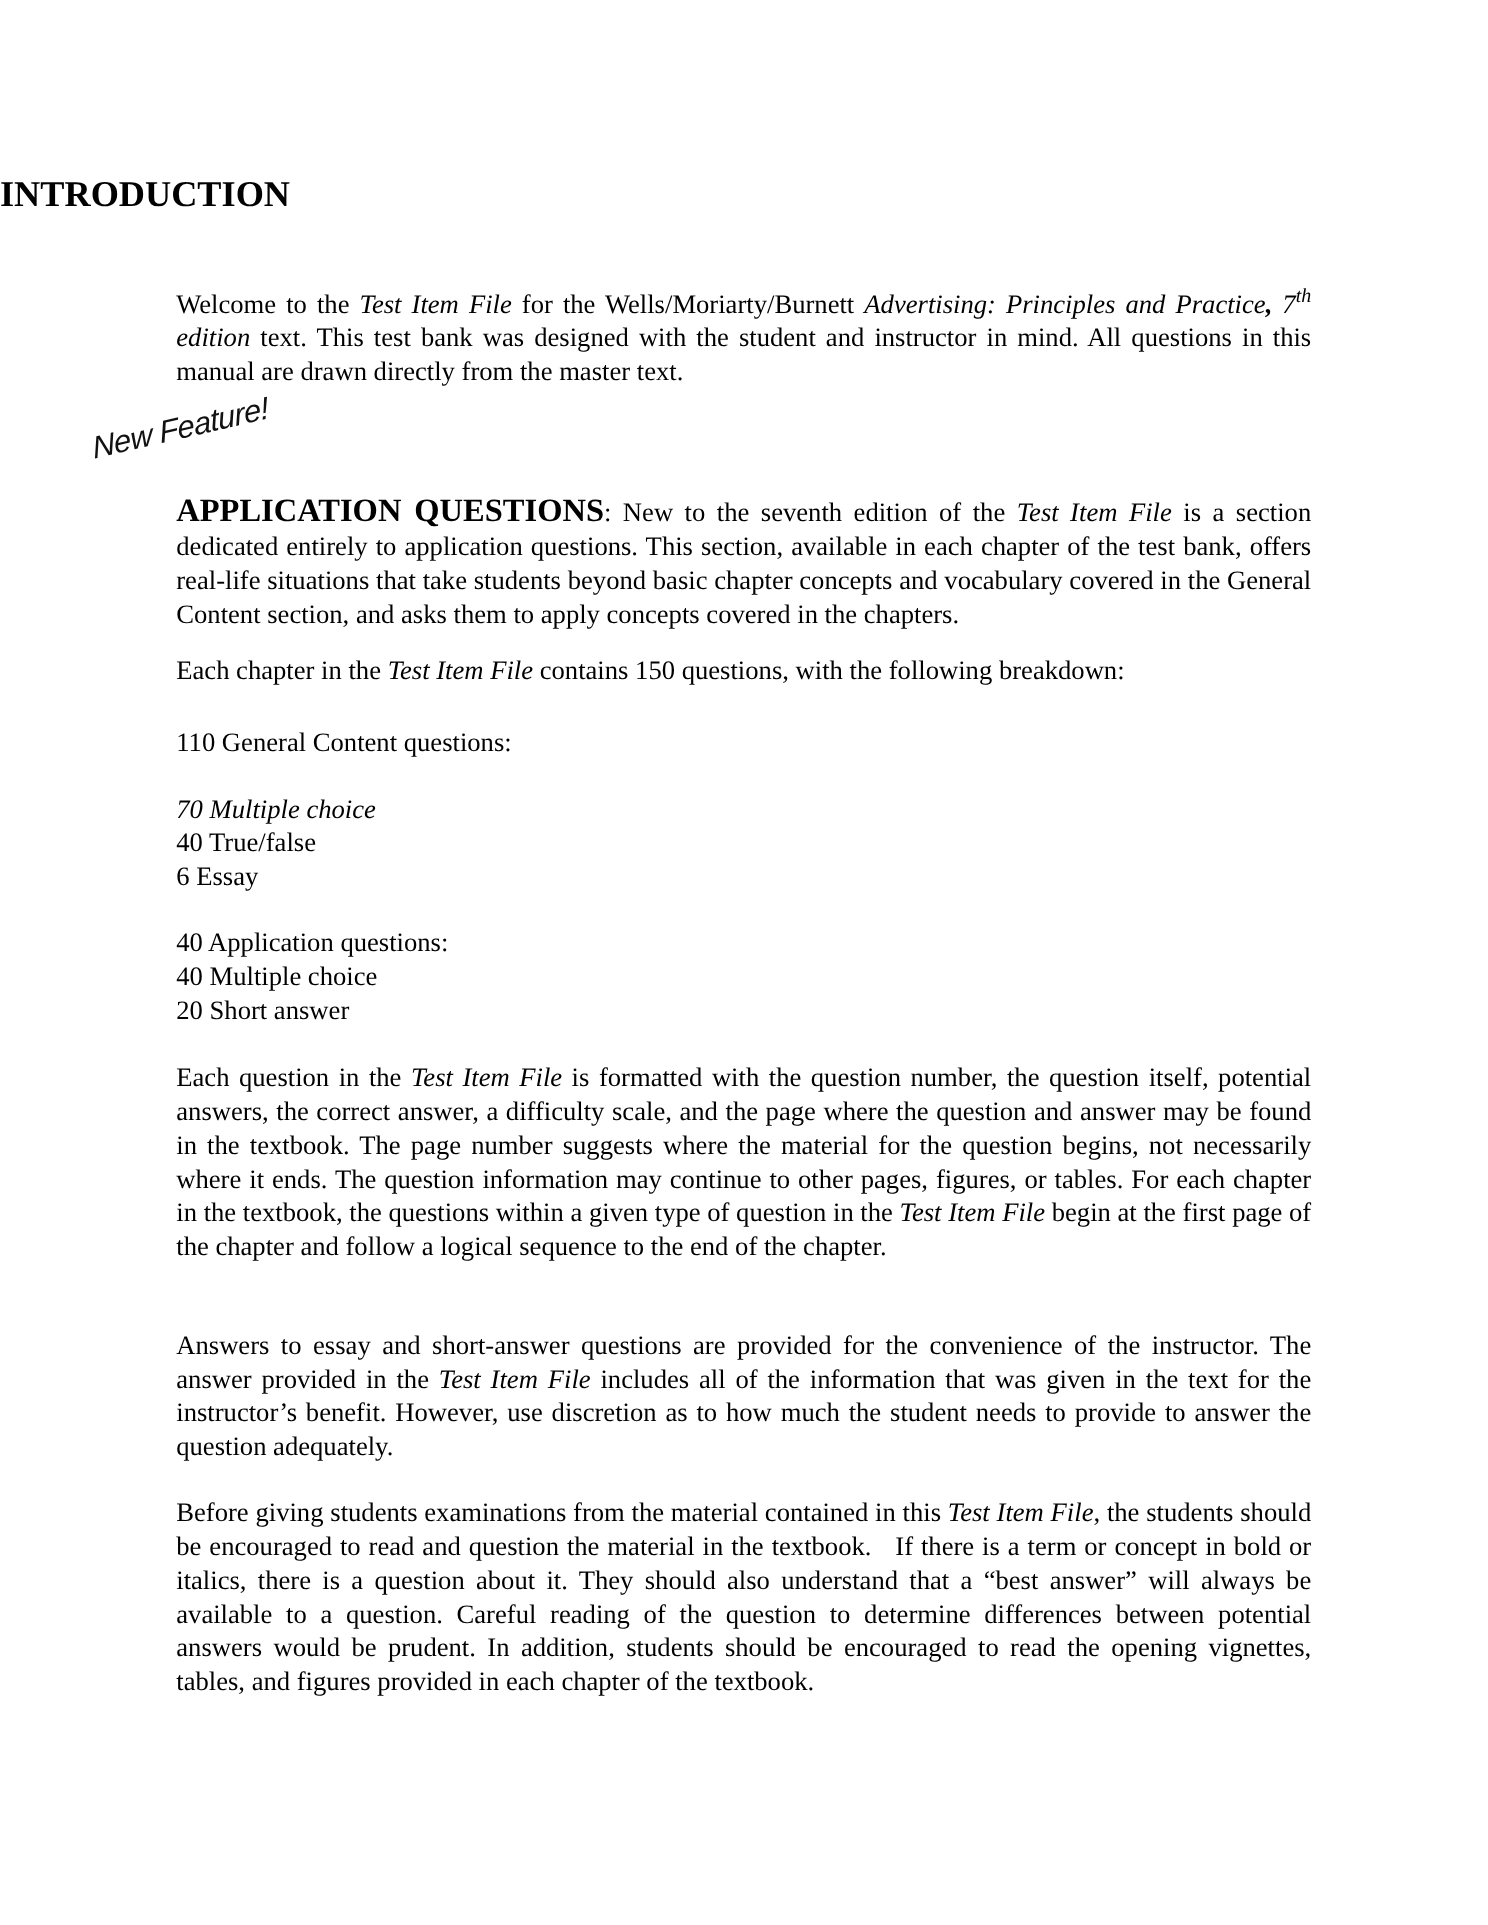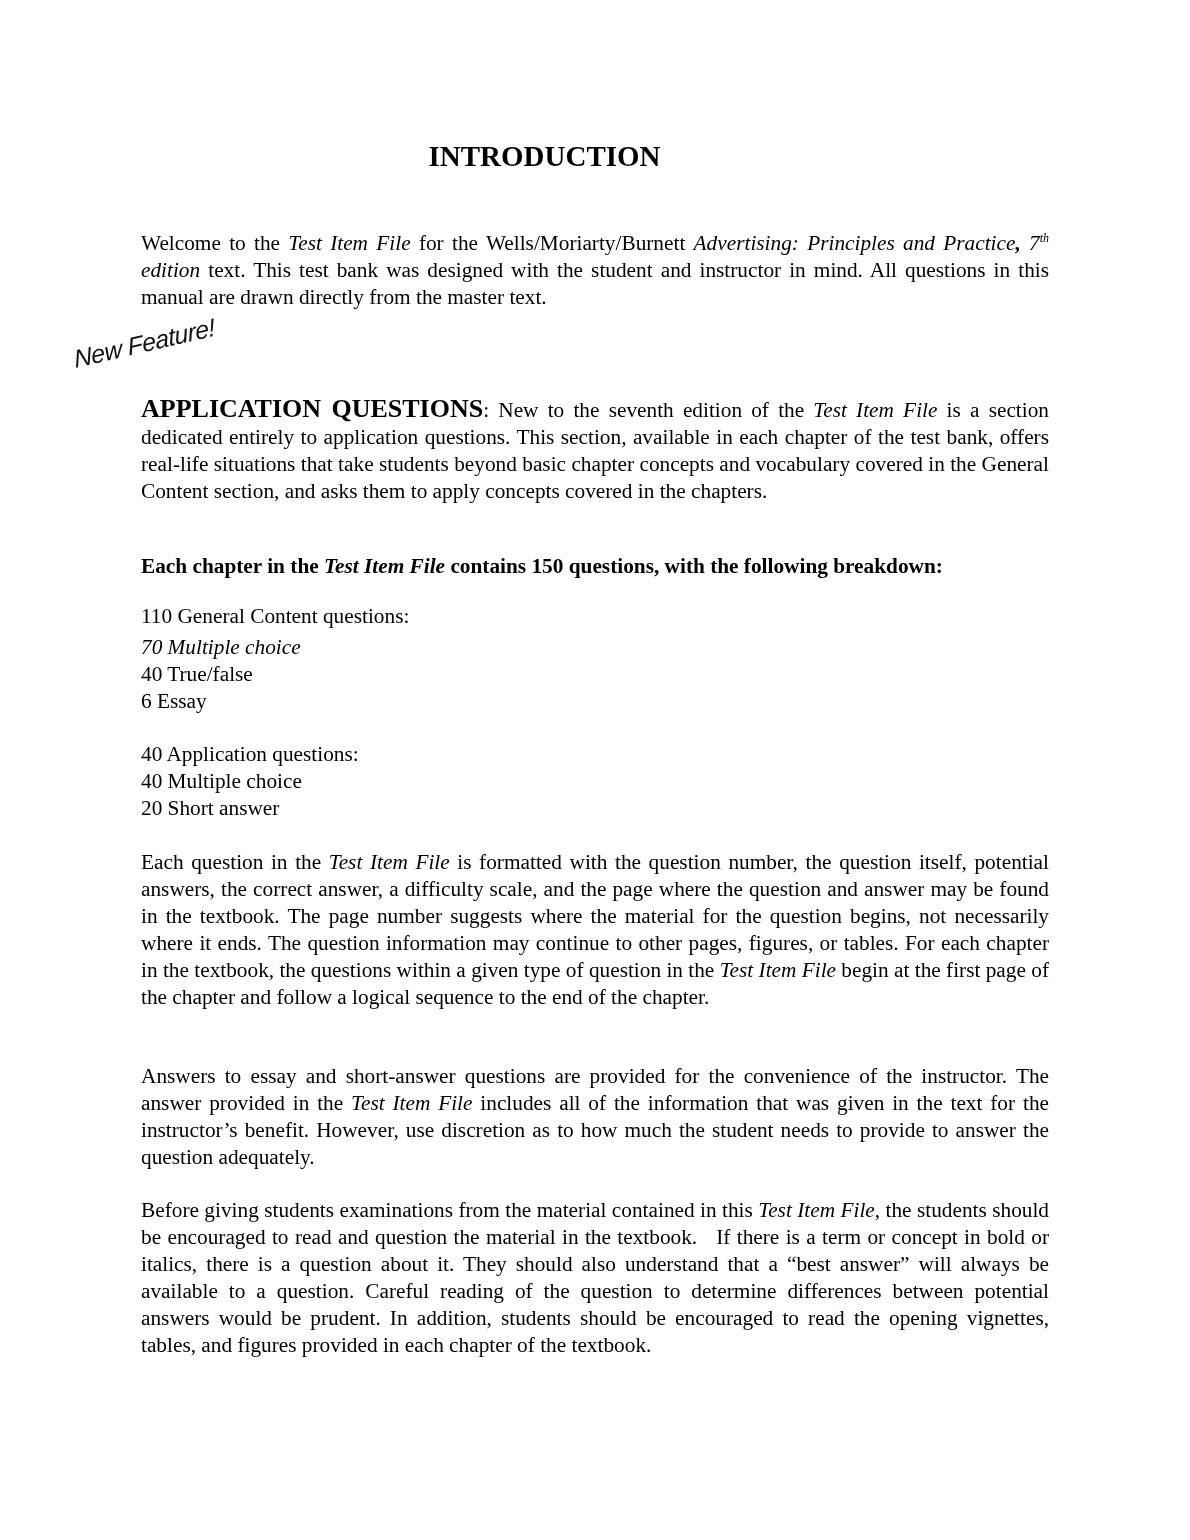--- a/index.html
+++ b/index.html
@@ -1,43 +1,43 @@
 <!DOCTYPE html>
 <html><head>
 <meta charset="utf-8">
 <style>
   html, body { margin: 0; padding: 0; background: #ffffff; }
   body { width: 1190px; height: 1540px; position: relative; overflow: hidden;
          font-family: "Liberation Serif", "DejaVu Serif", serif; color: #000; }
-  .title { position: absolute; top: 140px; left: 0; width: 1089px; text-align: center;
+  .title { position: absolute; top: 140px; left: 0; width: 1089px; 
            font-size: 29px; font-weight: bold; }
   .para { position: absolute; left: 141px; width: 908px; font-size: 21.3px; line-height: 27px;
           text-align: justify; }
   .para i { font-style: italic; }
   .line { position: absolute; left: 141px; font-size: 21.3px; line-height: 27px; white-space: nowrap; }
   .newfeat { position: absolute; left: 76px; top: 345px; font-family: "Liberation Sans", "DejaVu Sans", sans-serif;
              font-style: italic; font-size: 25px; font-weight: normal; transform: rotate(-13deg) skewX(-6deg);
              transform-origin: left bottom; letter-spacing: -0.5px; color: #111; }
   .appq { font-size: 26px; font-weight: bold; }
-  sup { font-size: 12px; line-height: 0; }
+  sup { font-size: 16px; line-height: 0; }
 </style>
 </head>
 <body>
 
 <div class="title">INTRODUCTION</div>
 
 <div class="para" style="top:230px;"><span>Welcome to the </span><i>Test Item File</i><span> for the Wells/Moriarty/Burnett </span><i>Advertising: Principles and Practice</i><b><i>,</i></b><i><span> 7</span><sup>th</sup><span> edition</span></i><span> text. This test bank was designed with the student and instructor in mind. All questions in this manual are drawn directly from the master text.</span></div>
 
 <div class="newfeat">New Feature!</div>
 
 <div class="para" style="top:395px;"><span class="appq">APPLICATION QUESTIONS</span><span>: New to the seventh edition of the </span><i>Test Item File</i><span> is a section dedicated entirely to application questions. This section, available in each chapter of the test bank, offers real-life situations that take students beyond basic chapter concepts and vocabulary covered in the General Content section, and asks them to apply concepts covered in the chapters.</span></div>
 
-<div class="para" style="top:553px;font-weight:bold;"><span>Each chapter in the </span><i>Test Item File</i><span> contains 150 questions, with the following breakdown:</span></div>
+<div class="para" style="top:523px;"><span>Each chapter in the </span><i>Test Item File</i><span> contains 150 questions, with the following breakdown:</span></div>
 
-<div class="line" style="top:603px;">110 General Content questions:</div>
+<div class="line" style="top:581px;">110 General Content questions:</div>
 <div class="line" style="top:634px;font-style:italic;">70 Multiple choice</div>
 <div class="line" style="top:661px;">40 True/false</div>
 <div class="line" style="top:688px;">6 Essay</div>
 
 <div class="line" style="top:741px;">40 Application questions:</div>
 <div class="line" style="top:768px;">40 Multiple choice</div>
 <div class="line" style="top:795px;text-align:right;">20 Short answer</div>
 
 <div class="para" style="top:849px;"><span>Each question in the </span><i>Test Item File</i><span> is formatted with the question number, the question itself, potential answers, the correct answer, a difficulty scale, and the page where the question and answer may be found in the textbook. The page number suggests where the material for the question begins, not necessarily where it ends. The question information may continue to other pages, figures, or tables. For each chapter in the textbook, the questions within a given type of question in the </span><i>Test Item File</i><span> begin at the first page of the chapter and follow a logical sequence to the end of the chapter.</span></div>
 

